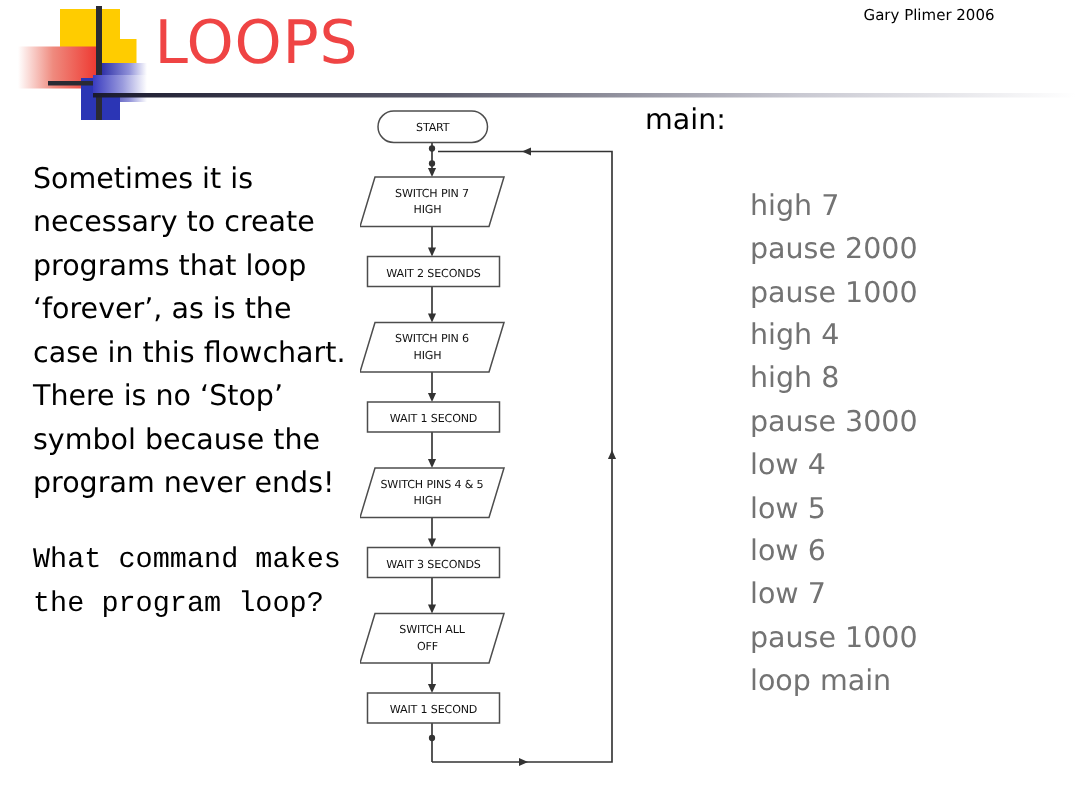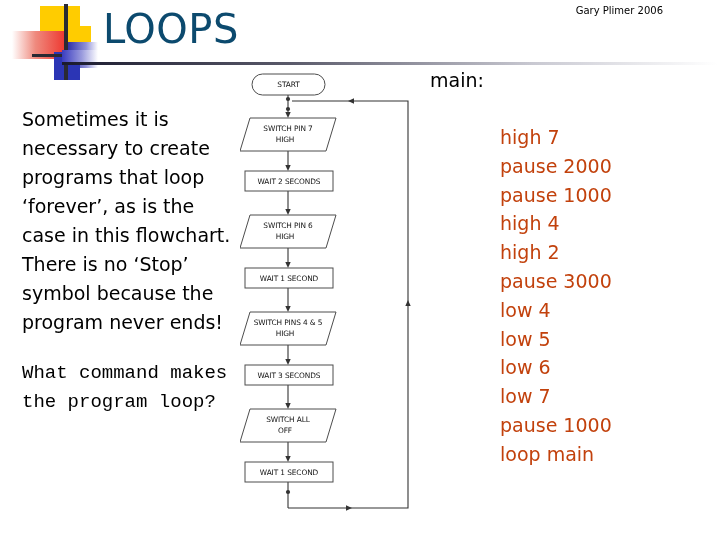--- a/index.html
+++ b/index.html
@@ -71,21 +71,21 @@
     width: 66px; height: 3px;
     background: #2a2a33;
   }
 
   #page-title {
     position: absolute;
     left: 103px; top: 5px;
     font-size: 40px;
     line-height: 48px;
     font-weight: normal;
-    color: #0c4a6e;
+    color: #ef4444;
     letter-spacing: 0.5px;
     white-space: nowrap;
   }
 
   #author-credit {
     position: absolute;
     right: 57px; top: 6px;
     font-size: 10px;
     line-height: 9px;
     color: #000000;
@@ -125,21 +125,21 @@
     font-size: 19px;
     line-height: 27px;
     color: #000000;
     text-align: center;
   }
   #code-list {
     position: absolute;
     left: 500px; top: 123px;
     font-size: 19px;
     line-height: 28.8px;
-    color: #c2410c;
+    color: #737373;
   }
   #code-list div { white-space: nowrap; }
 
   
   #flowchart {
     position: absolute;
     left: 240px; top: 68px;
     width: 175px; height: 452px;
   }
   #flowchart svg { display: block; }
@@ -182,21 +182,21 @@
   <p>What command makes the program loop?</p>
 </div>
 
 <div id="code-label">main:</div>
 
 <div id="code-list">
   <div>high 7</div>
   <div>pause 2000</div>
   <div>pause 1000</div>
   <div>high 4</div>
-  <div>high 2</div>
+  <div>high 8</div>
   <div>pause 3000</div>
   <div>low 4</div>
   <div>low 5</div>
   <div>low 6</div>
   <div>low 7</div>
   <div>pause 1000</div>
   <div>loop main</div>
 </div>
 
 <div id="flowchart">

